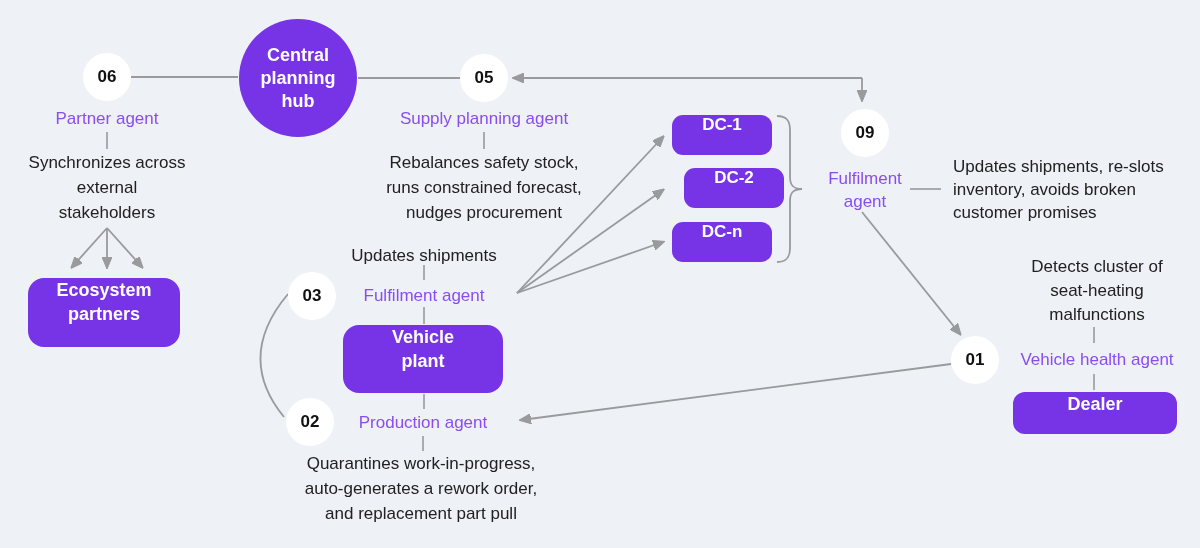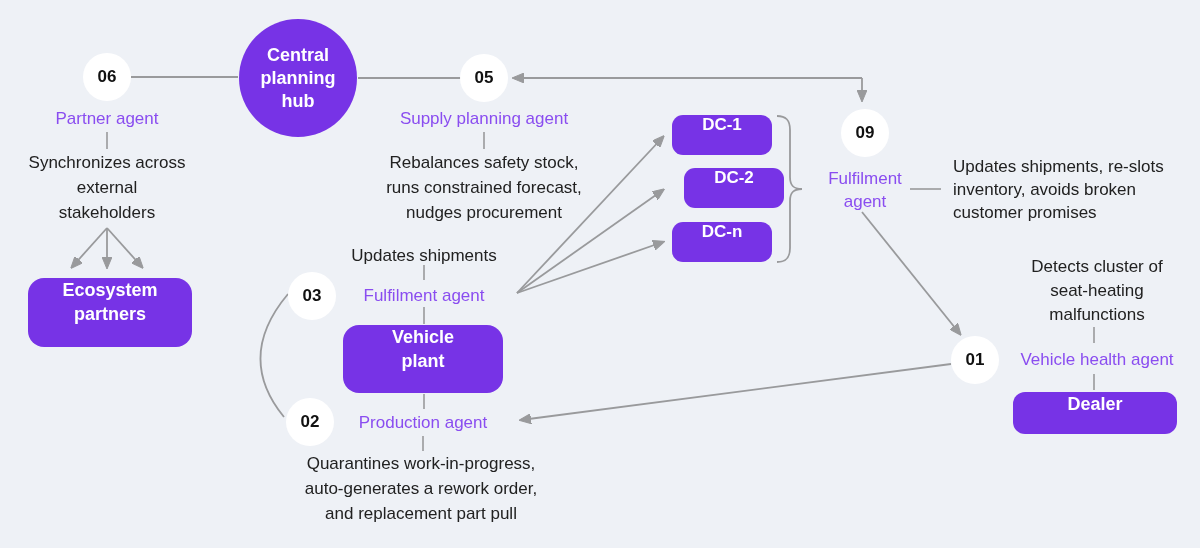--- a/index.html
+++ b/index.html
@@ -96,21 +96,21 @@
 hub</span>
   </div>
 
   <div class="badge" style="left:83px;top:53px;">06</div>
   <div class="badge" style="left:460px;top:54px;">05</div>
   <div class="badge" style="left:841px;top:109px;">09</div>
   <div class="badge" style="left:288px;top:272px;">03</div>
   <div class="badge" style="left:286px;top:398px;">02</div>
   <div class="badge" style="left:951px;top:336px;">01</div>
 
-  <div class="pbox big" style="left:28px;top:278px;width:164px;height:69px;">
+  <div class="pbox big" style="left:28px;top:278px;width:152px;height:69px;">
     <span>Ecosystem
 partners</span>
   </div>
   <div class="pbox big" style="left:343px;top:325px;width:160px;height:68px;">
     <span>Vehicle
 plant</span>
   </div>
   <div class="pbox dc" style="left:672px;top:115px;width:100px;height:40px;">
     <span>DC-1</span>
   </div>

